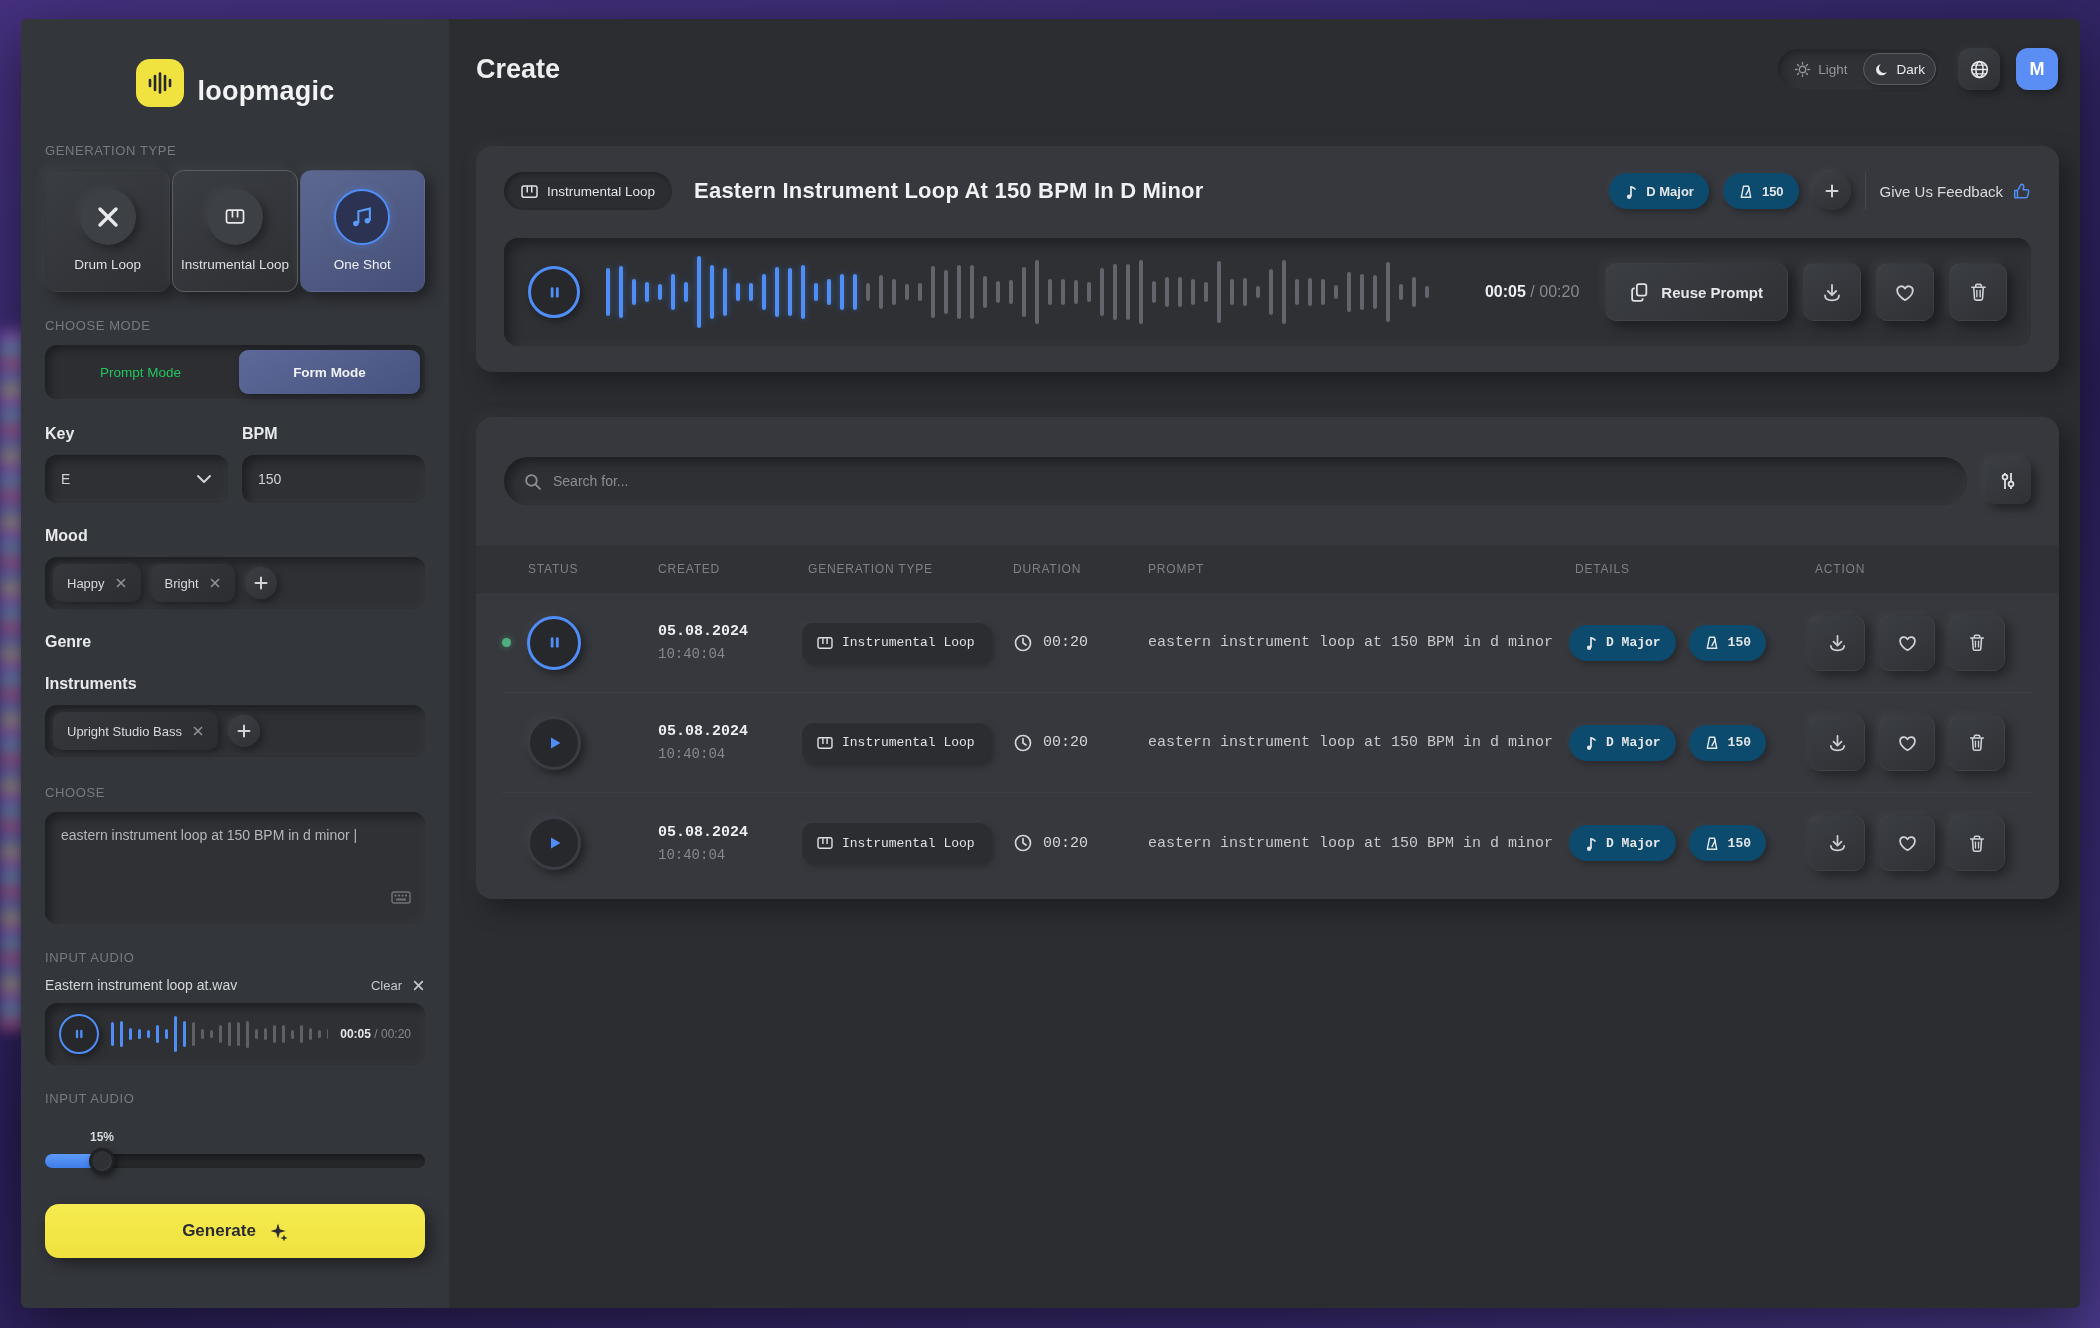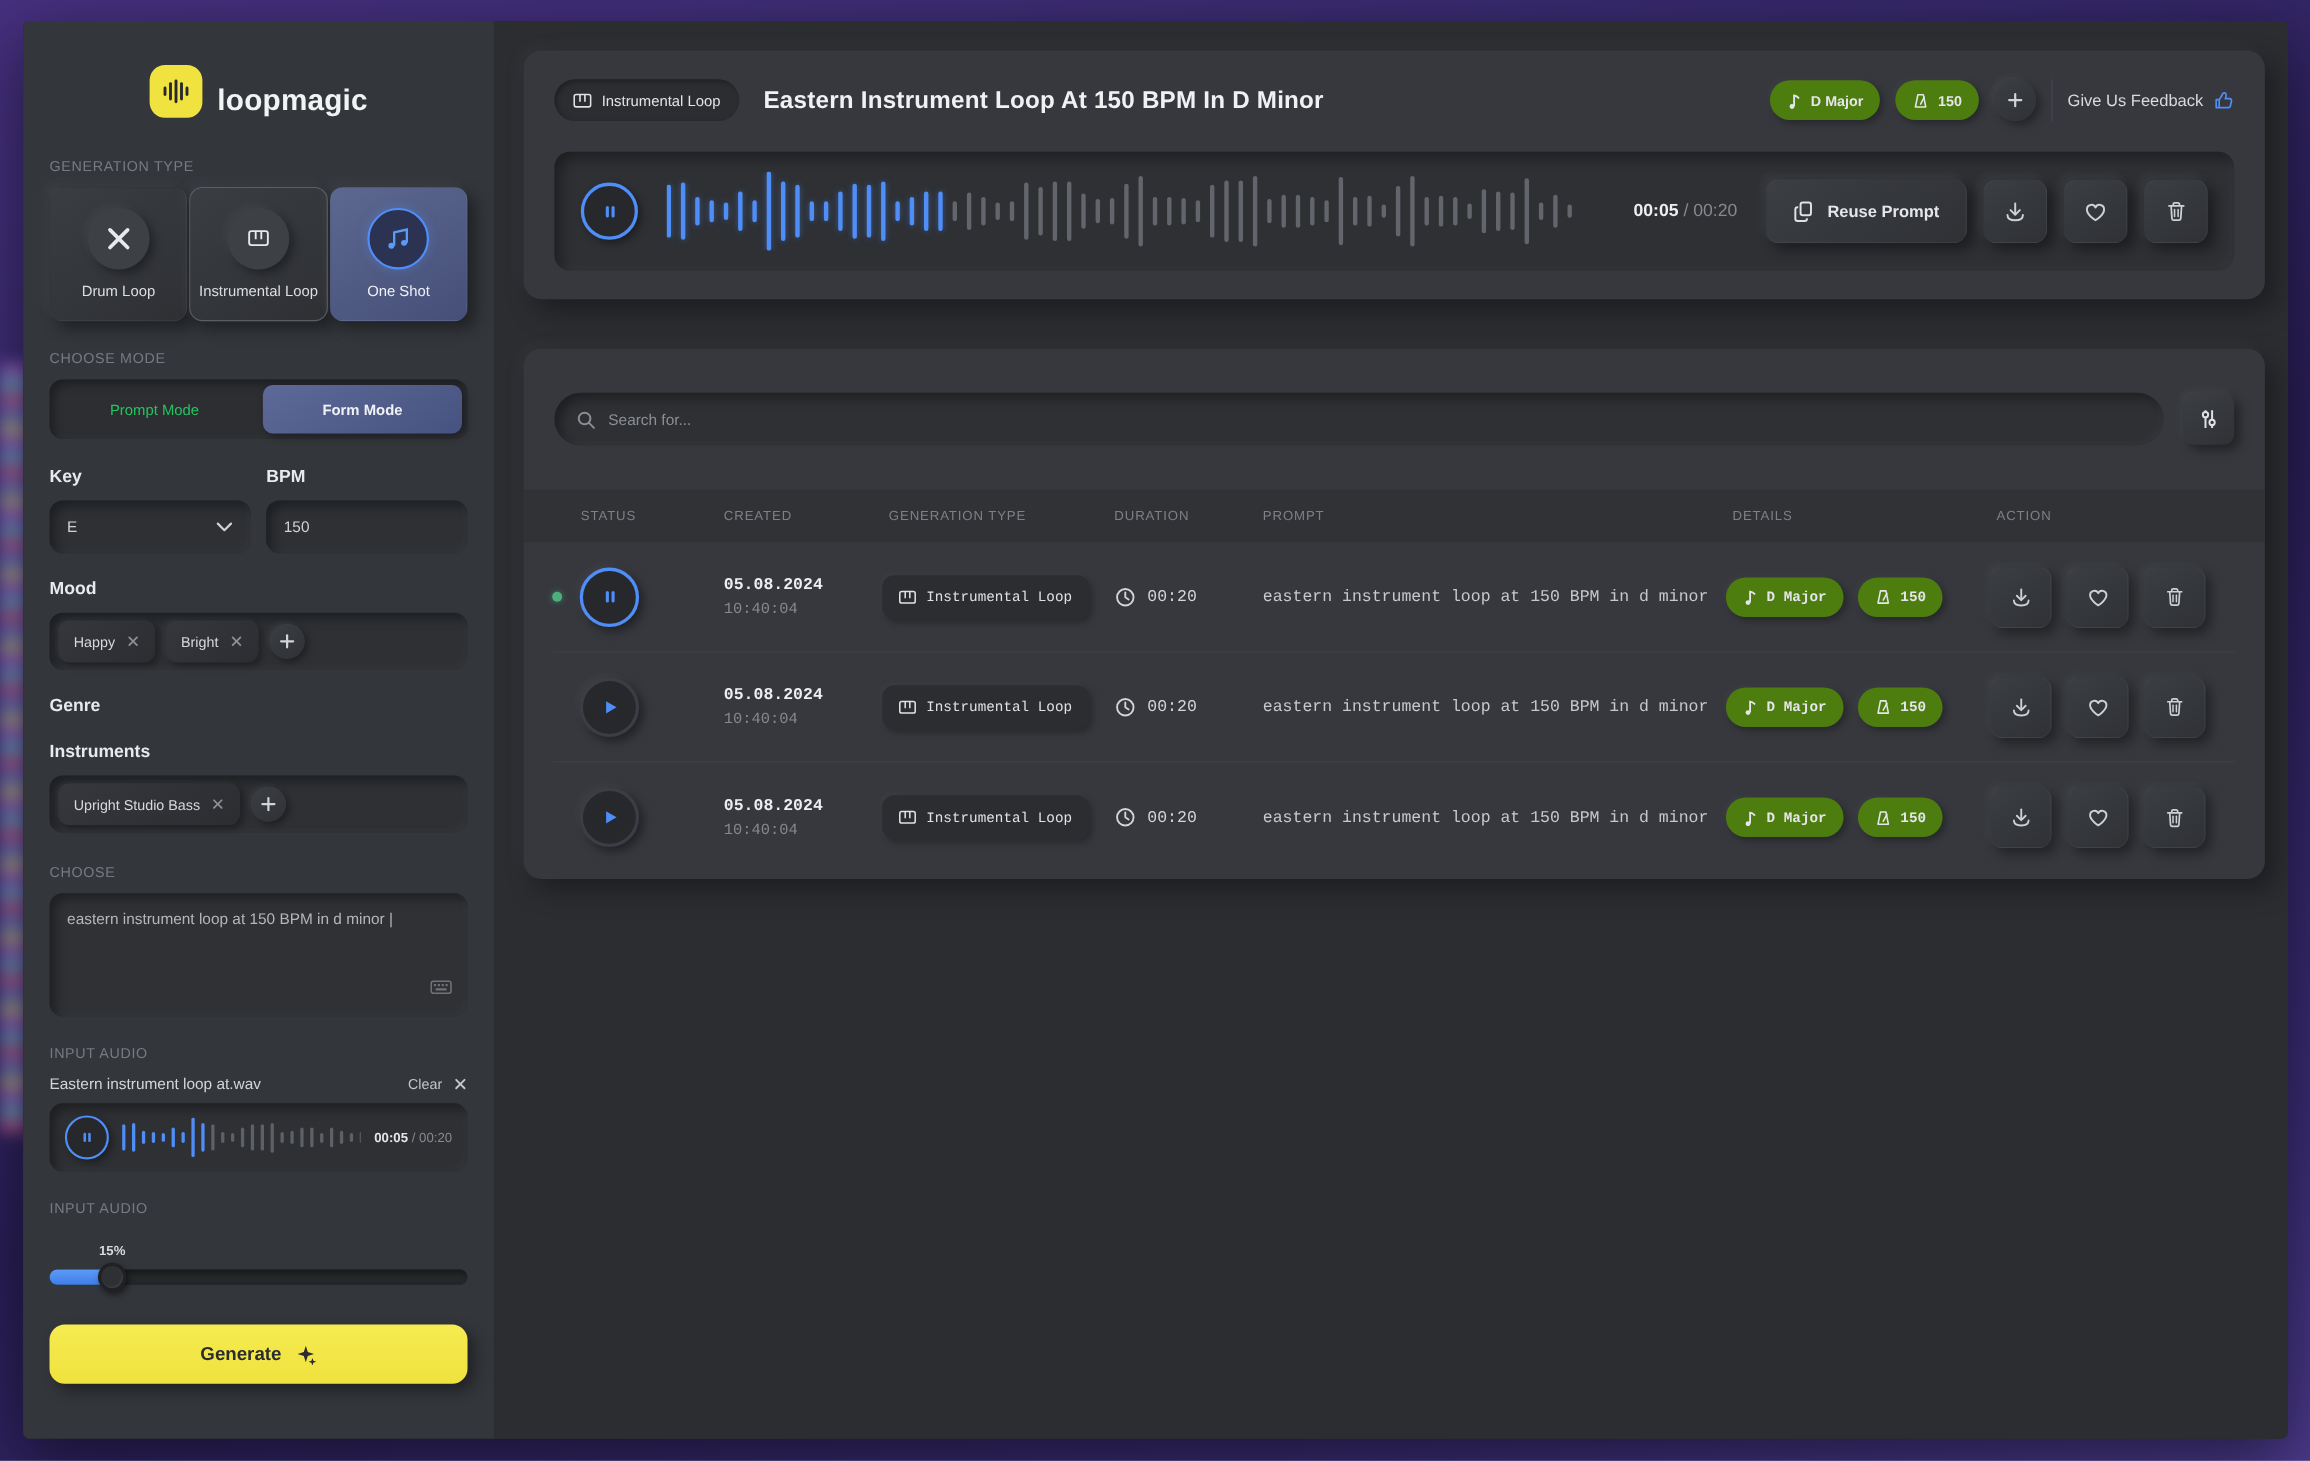--- a/index.html
+++ b/index.html
@@ -116,21 +116,21 @@
     display:flex; align-items:center; justify-content:center; cursor:pointer; box-shadow:3px 3px 8px rgba(0,0,0,.35); }
 
   .card { background:#36383d; border-radius:16px; margin:0 21px 0 27px;
     box-shadow:10px 10px 24px rgba(0,0,0,.35), -6px -6px 16px rgba(255,255,255,.03); }
   .player-card { margin-top:27px; padding:26px 28px; }
   .pc-top { display:flex; align-items:center; gap:22px; }
   .type-badge { height:38px; border-radius:19px; background:#2b2d31; display:inline-flex; align-items:center; gap:9px; padding:0 17px;
     font-size:13.5px; color:#e1e3e6; box-shadow:inset 2px 2px 5px rgba(0,0,0,.3); white-space:nowrap; }
   .pc-title { font-size:22px; font-weight:700; color:#f0f1f3; letter-spacing:.2px; }
   .pc-right { margin-left:auto; display:flex; align-items:center; gap:14px; }
-  .pill { height:36px; border-radius:18px; background:#4d7c0f; display:inline-flex; align-items:center; gap:8px; padding:0 15px;
+  .pill { height:36px; border-radius:18px; background:#0c4a6e; display:inline-flex; align-items:center; gap:8px; padding:0 15px;
     font-size:13px; font-weight:700; color:#e4e6e9; box-shadow:3px 3px 7px rgba(0,0,0,.3), -2px -2px 5px rgba(255,255,255,.035); white-space:nowrap; }
   .pc-plus { width:38px; height:38px; border-radius:50%; background:linear-gradient(145deg,#3b3e43,#2f3135); display:flex; align-items:center; justify-content:center; cursor:pointer;
     box-shadow:4px 4px 8px rgba(0,0,0,.35), -3px -3px 6px rgba(255,255,255,.05); }
   .pc-divider { width:1px; height:38px; background:#45484e; }
   .feedback { display:flex; align-items:center; gap:9px; font-size:15px; color:#d8dadd; cursor:pointer; white-space:nowrap; }
 
   .player-row { margin-top:28px; height:108px; border-radius:14px; background:#2e3034; display:flex; align-items:center; padding:0 24px;
     box-shadow:inset 6px 6px 12px rgba(0,0,0,.35), inset -4px -4px 9px rgba(255,255,255,.03); }
   .play-circle { width:52px; height:52px; border-radius:50%; flex:0 0 52px; background:#26282c; border:3px solid #4f8df7;
     display:flex; align-items:center; justify-content:center; cursor:pointer;
@@ -499,20 +499,45 @@
     <button class="generate-btn">
       <span>Generate</span>
       <svg width="20" height="19" viewBox="0 0 20 19" style="color:#2a2c30">
           <use href="#i-sparkle"></use>
         </svg>
     </button>
 
   </aside>
 
   <main class="main">
+    <header class="main-header">
+      <h1 class="page-title">Create</h1>
+      <div class="header-right">
+        <div class="theme-toggle">
+          <span class="theme-opt">
+            <svg width="17" height="17" viewBox="0 0 18 18">
+                <use href="#i-sun"></use>
+              </svg>
+            <span>Light</span>
+          </span>
+          <span class="theme-opt selected">
+            <svg width="15" height="15" viewBox="0 0 17 17">
+                <use href="#i-moon"></use>
+              </svg>
+            <span>Dark</span>
+          </span>
+        </div>
+        <span class="globe-btn">
+            <svg width="21" height="21" viewBox="0 0 20 20" style="color:#e4e6e9">
+              <use href="#i-globe"></use>
+            </svg>
+          </span>
+        <span class="avatar">M</span>
+      </div>
+    </header>
 
     <section class="card player-card">
       <div class="pc-top">
         <span class="type-badge">
           <svg width="17" height="15" viewBox="0 0 18 16" style="color:#dfe1e4">
               <use href="#i-piano"></use>
             </svg>
           <span>Instrumental Loop</span>
         </span>
         <span class="pc-title">Eastern Instrument Loop At 150 BPM In D Minor</span>

